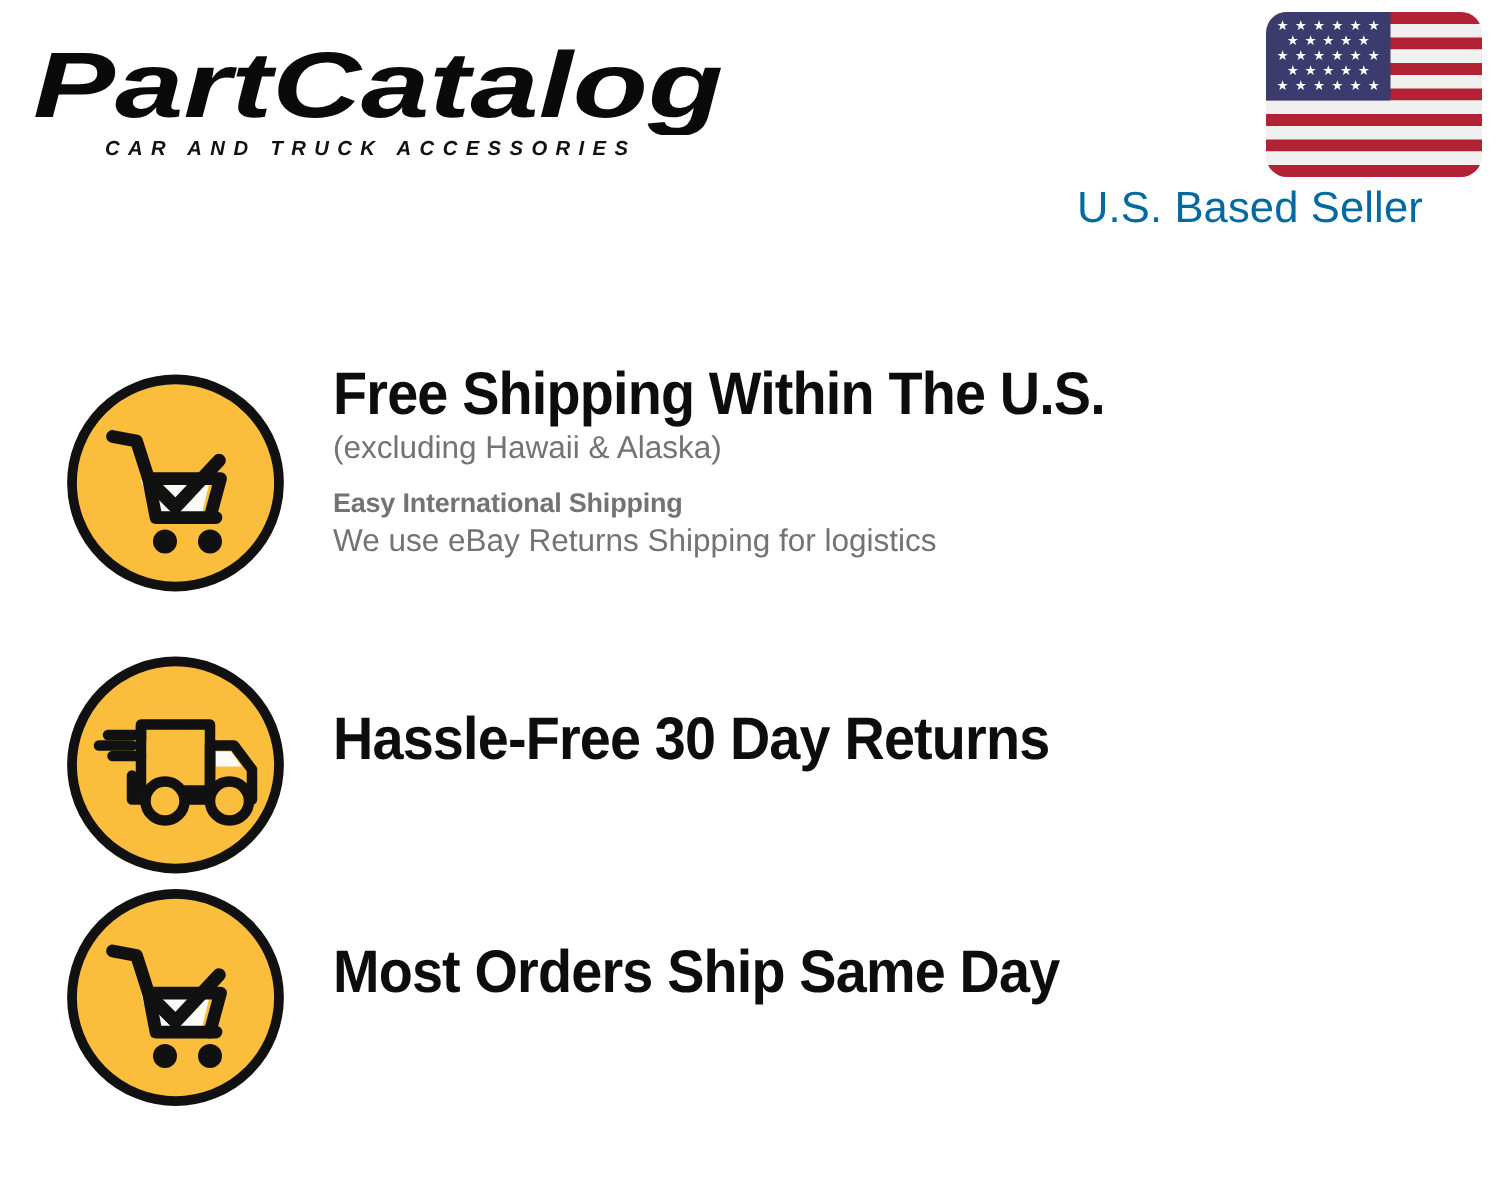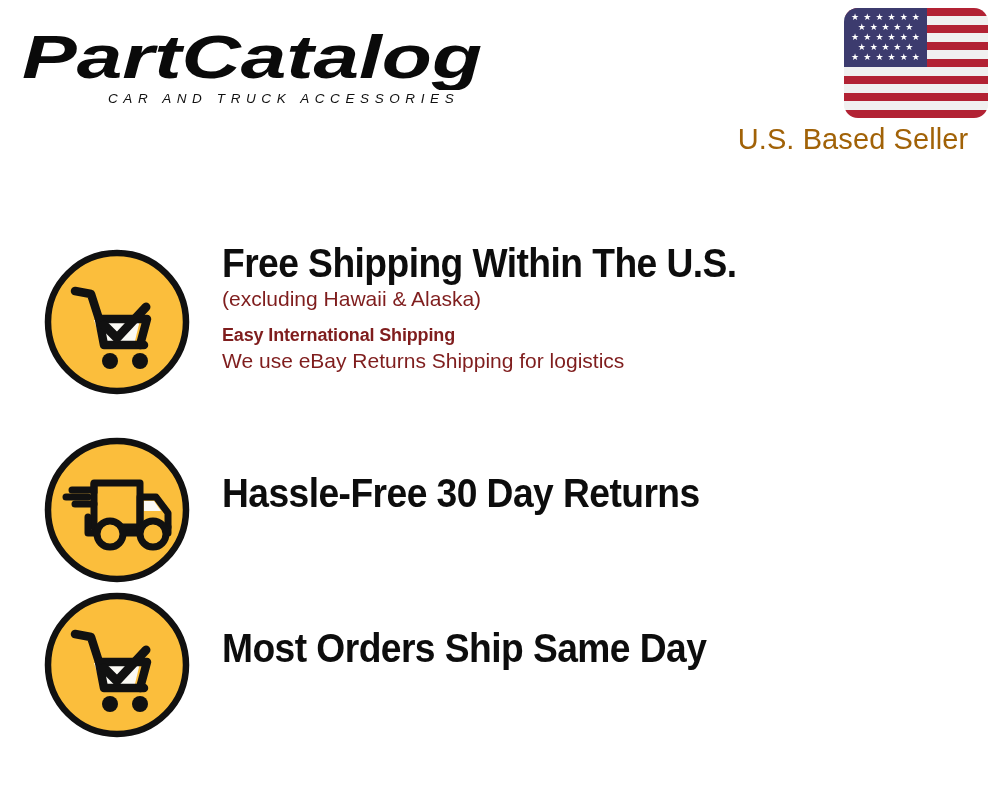--- a/index.html
+++ b/index.html
@@ -32,23 +32,23 @@
     width: 470px;
   }
   .logo-wordmark {
     display: block;
     width: 462px;
     height: 62px;
   }
   .logo-tagline {
     display: block;
     margin-top: 2px;
-    margin-left: 86px;
+    margin-left: 48px;
     font-family: "Liberation Sans", sans-serif;
-    font-weight: normal;
+    font-weight: bold;
     font-style: italic;
     font-size: 13.5px;
     letter-spacing: 5.6px;
     color: #111111;
     white-space: nowrap;
     line-height: 1;
   }
 
   .seller-block {
     position: absolute;
@@ -103,25 +103,25 @@
     font-size: 9px;
     line-height: 9px;
   }
 
   .seller-text {
     display: block;
     margin-top: 6px;
     font-family: "Liberation Sans", sans-serif;
     font-size: 29px;
     font-weight: normal;
-    color: #a16207;
+    color: #0369a1;
     letter-spacing: 0.1px;
     white-space: nowrap;
     line-height: 1.1;
-    text-align: center;
+    text-align: left;
   }
 
   
   .features {
     position: absolute;
     left: 0;
     top: 236px;
     width: 1000px;
   }
   .feature {
@@ -160,21 +160,21 @@
     margin: 0;
     white-space: nowrap;
     transform: scaleX(0.93);
     transform-origin: left center;
   }
   .subline {
     font-family: "Liberation Sans", sans-serif;
     font-weight: normal;
     font-size: 21px;
     line-height: 1.25;
-    color: #7f1d1d;
+    color: #737373;
     margin: 3px 0 0 0;
     white-space: nowrap;
   }
   .subline.bold {
     font-weight: bold;
     margin-top: 12px;
     font-size: 18px;
     letter-spacing: -0.15px;
   }
   .subline.plain {

